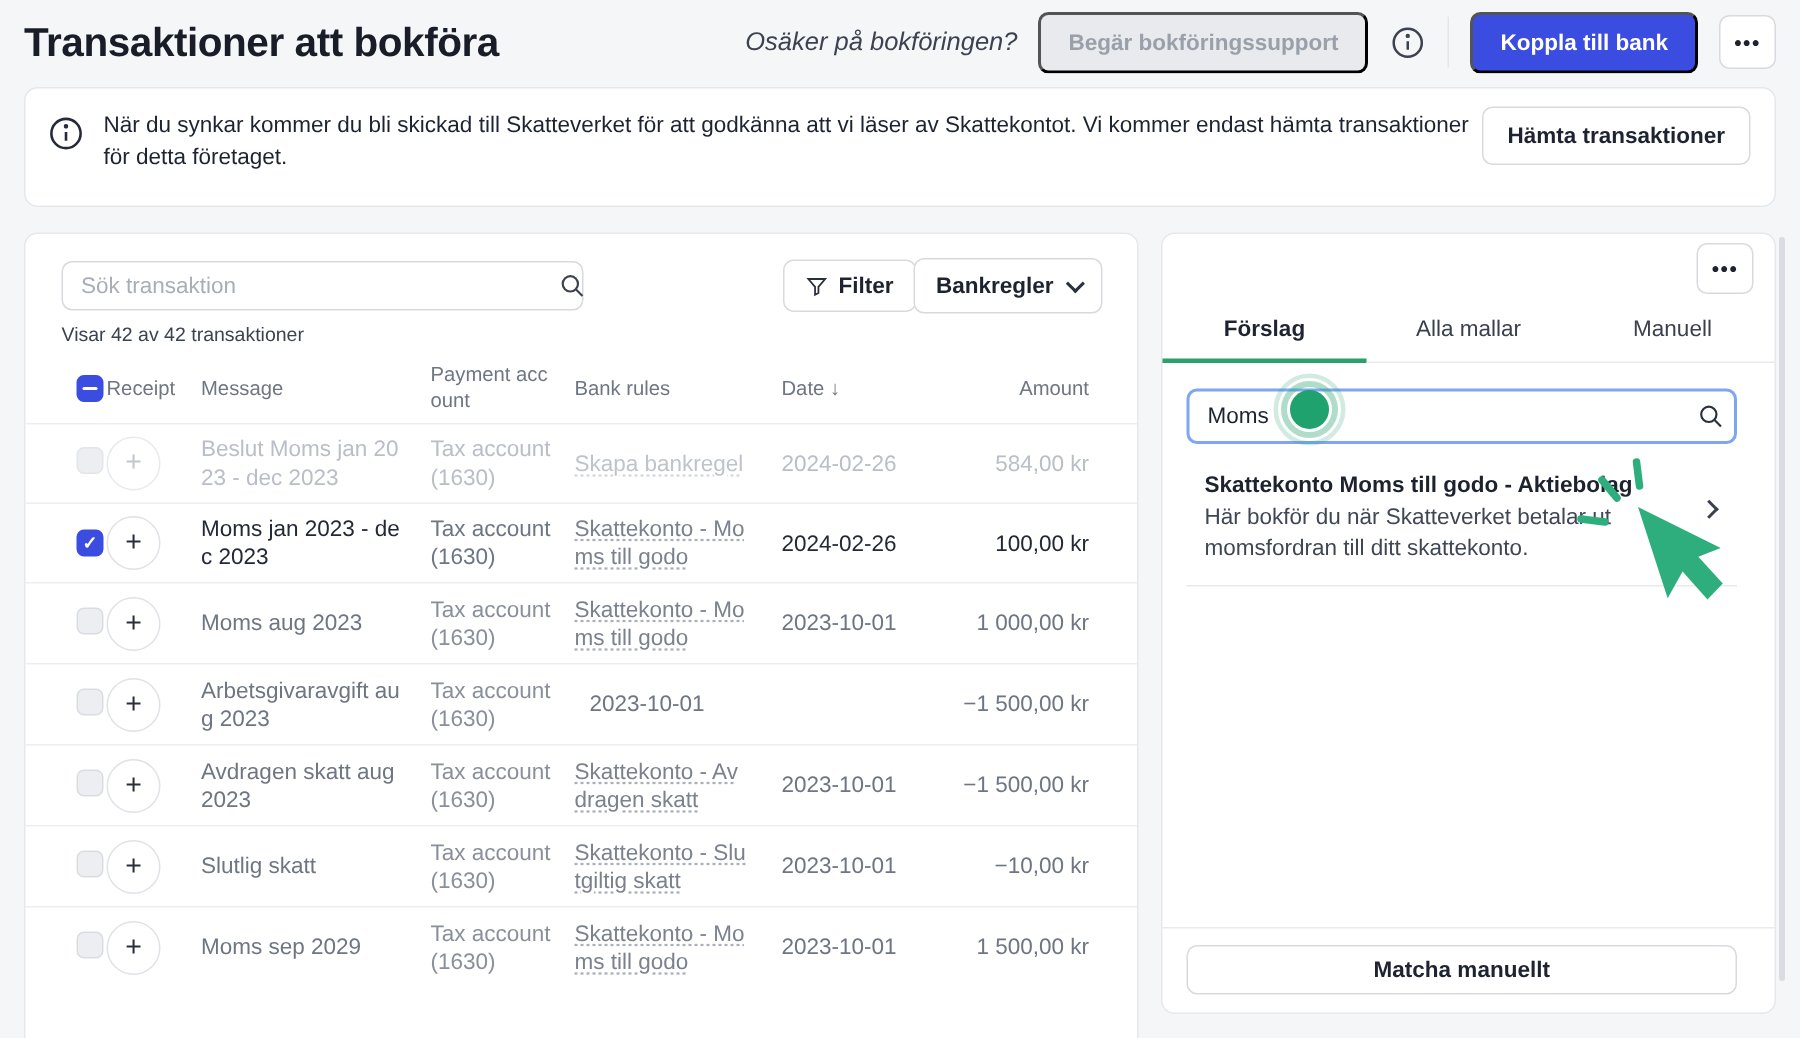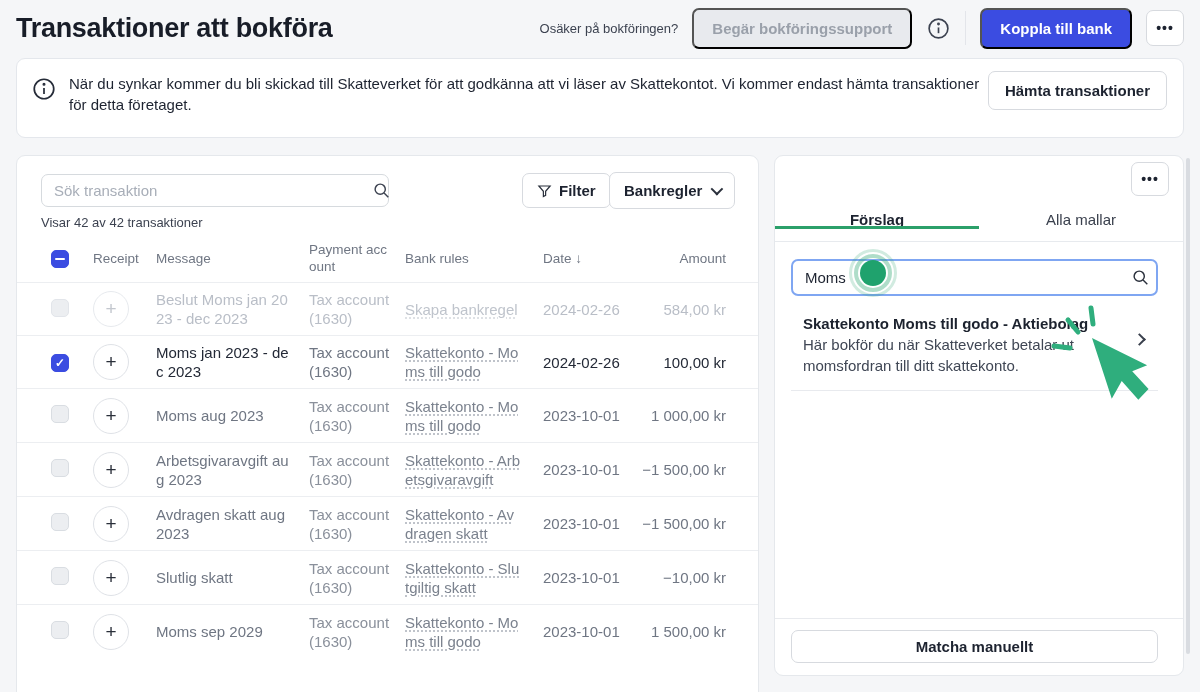--- a/index.html
+++ b/index.html
@@ -4,21 +4,21 @@
 <style>
   * { margin:0; padding:0; box-sizing:border-box; }
   html,body { width:1200px; height:692px; overflow:hidden; }
   body { font-family:"Liberation Sans", sans-serif; background:#f5f6f8; color:#1d2330; position:relative; }
   .page { position:absolute; inset:0; }
 
   
   .top-header { position:absolute; left:16px; right:16px; top:0; height:56px; display:flex; align-items:center; }
   .page-title { font-size:27px; font-weight:700; letter-spacing:-0.3px; color:#181d28; }
   .header-right { margin-left:auto; display:flex; align-items:center; gap:14px; }
-  .help-text { font-size:13px; color:#3c4250; }
+  .help-text { font-size:17px; color:#3c4250;font-style:italic; }
   .btn { border-radius:7px; font-size:15px; font-weight:700; display:inline-flex; align-items:center; justify-content:center; cursor:pointer; }
   .btn-disabled { background:#e8eaee; color:#9aa0aa; padding:10px 18px; }
   .btn-primary { background:#3b4ce1; color:#fff; padding:10px 18px; }
   .btn-outline { background:#fff; border:1px solid #d7dadf; color:#1d2330; }
   .icon-info { width:25px; height:25px; color:#3c4250; display:inline-flex; }
   .v-divider { width:1px; height:34px; background:#e3e5ea; }
   .btn-more { width:38px; height:36px; font-size:14px; letter-spacing:1px; font-weight:700; }
 
   
   .banner { position:absolute; left:16px; width:1168px; top:58px; height:80px; background:#fff; border:1px solid #e4e7ec; border-radius:9px; display:flex; padding:14px 16px 12px 14px; }
@@ -36,21 +36,21 @@
   .lp-filter { position:absolute; left:505px; top:17px; height:35px; padding:0 14px; gap:7px; }
   .lp-bankrules { position:absolute; left:592px; top:16px; height:37px; padding:0 14px; gap:9px;text-align:right; }
   .chev-down { width:9px; height:9px; border-right:2px solid #2a303c; border-bottom:2px solid #2a303c; transform:rotate(45deg) translateY(-2px); }
   .lp-count { position:absolute; left:24px; top:59px; font-size:13px; font-weight:500; color:#3c4250; }
 
   
   .t-head, .t-row { display:flex; align-items:center; }
   .t-head { height:48px; font-size:13.5px; color:#6f7683; }
   .t-row { min-height:52px; border-top:1px solid #eceef1; padding:7px 0; font-size:15px; }
   .c-cb   { margin-left:34px; width:20px; flex:0 0 auto; }
-  .c-rcpt { margin-left:22px; width:36px; flex:0 0 auto; }
+  .c-rcpt { width:36px; flex:0 0 auto; }
   .c-msg  { margin-left:27px; width:135px; flex:0 0 auto; }
   .c-acct { margin-left:18px; width:84px;  flex:0 0 auto; }
   .c-rule { margin-left:12px; width:116px; flex:0 0 auto; }
   .c-date { margin-left:22px; width:86px;  flex:0 0 auto; }
   .c-amt  { flex:1; text-align:right; padding-right:32px; }
   .wrap2 { word-break:break-all; line-height:19px; }
   .cb { width:18px; height:18px; border-radius:5px; background:#eceef1; border:1px solid #d9dde2; display:inline-flex; align-items:center; justify-content:center; }
   .cb.checked { background:#3b4ce1; border-color:#3b4ce1; color:#fff; font-size:12px; font-weight:700; }
   .cb.mixed { background:#3b4ce1; border-color:#3b4ce1; }
   .cb.mixed::after { content:""; width:10px; height:2.5px; border-radius:2px; background:#fff; }
@@ -64,21 +64,21 @@
   .t-row.dim .cell-msg, .t-row.dim .cell-acct, .t-row.dim .cell-date, .t-row.dim .cell-amt { color:#b9bec7; }
   .t-row.dim .cell-rule { color:#bfc4cc; text-decoration-color:#d3d7dd; }
   .t-row.dim .rcpt-circle { border-color:#e7eaee; color:#c3c7ce; }
   .t-row.dim .cb { background:#eceef1; border-color:#e2e5ea; }
   .match-strip { margin:8px 24px; height:32px; background:#f3f4f6; border-radius:4px; display:flex; align-items:center; padding-left:16px; font-style:italic; font-size:14.5px; color:#2a303c; }
   .match-strip b { font-weight:700; margin-left:4px; }
 
   
   .right-panel { position:absolute; left:774px; top:155px; width:410px; height:521px; background:#fff; border:1px solid #e5e8ec; border-radius:9px; }
   .rp-more { position:absolute; top:6px; right:14px; }
-  .rp-tabs { position:absolute; top:42px; left:0; right:0; height:44px; display:flex; border-bottom:1px solid #e7eaee;align-items:center; }
+  .rp-tabs { position:absolute; top:42px; left:0; right:0; height:44px; display:flex; border-bottom:1px solid #e7eaee; }
   .rp-tab { flex:1; display:flex; align-items:center; justify-content:center; font-size:15px; color:#3a404d; cursor:pointer; position:relative; }
   .rp-tab.active { font-weight:700; color:#1d2330; }
   .rp-tab.active::after { content:""; position:absolute; left:0; right:0; bottom:-1px; height:3px; background:#2ba06a; }
   .rp-search { position:absolute; left:16px; top:103px; width:367px; height:37px; border:2px solid #7fa6f2; border-radius:7px; padding:0 36px 0 12px; font-size:15px; color:#1d2330; font-family:inherit; background:#fff; }
   .rp-search-icon { position:absolute; left:357px; top:113px; width:17px; height:17px; color:#2a303c; }
   .suggestion { position:absolute; left:16px; top:145px; width:367px; padding:12px 30px 14px 12px; border-bottom:1px solid #e8eaee; cursor:pointer; }
   .sg-title { font-size:15px; font-weight:700; color:#1c222e; line-height:21px; }
   .sg-desc { font-size:15px; color:#3f4654; line-height:21px; }
   .sg-chevron { position:absolute; right:14px; top:34px; width:9px; height:9px; border-top:2px solid #3a404d; border-right:2px solid #3a404d; transform:rotate(45deg); }
   .rp-footer-line { position:absolute; left:0; right:0; top:462px; border-top:1px solid #e8eaee; }
@@ -200,21 +200,20 @@
       <span class="c-amt cell-amt">1 000,00 kr</span>
     </div>
 
     <div class="t-row" style="min-height:54px">
       <span class="c-cb"><span class="cb"></span></span>
       <span class="c-rcpt">
           <span class="rcpt-circle">+</span>
         </span>
       <span class="c-msg wrap2 cell-msg">Arbetsgivaravgift aug 2023</span>
       <span class="c-acct wrap2 cell-acct">Tax account (1630)</span>
-      <span class="c-rule wrap2 cell-rule">Skattekonto - Arbetsgivaravgift</span>
       <span class="c-date cell-date">2023-10-01</span>
       <span class="c-amt cell-amt">−1 500,00 kr</span>
     </div>
 
     <div class="t-row" style="min-height:54px">
       <span class="c-cb"><span class="cb"></span></span>
       <span class="c-rcpt">
           <span class="rcpt-circle">+</span>
         </span>
       <span class="c-msg wrap2 cell-msg">Avdragen skatt aug 2023</span>
@@ -248,20 +247,21 @@
       <span class="c-amt cell-amt">1 500,00 kr</span>
     </div>
   </div>
 
   <div class="right-panel">
     <button class="btn btn-outline btn-more rp-more" style="height:34px">•••</button>
 
     <div class="rp-tabs">
       <div class="rp-tab active">Förslag</div>
       <div class="rp-tab">Alla mallar</div>
+      <div class="rp-tab">Manuell</div>
     </div>
 
     <input class="rp-search" value="Moms" style="">
     <span class="rp-search-icon">
       <svg viewBox="0 0 20 20" fill="none" stroke="currentColor" stroke-width="1.7">
           <circle cx="8.5" cy="8.5" r="6"></circle>
           <line x1="13" y1="13" x2="18" y2="18"></line>
         </svg>
     </span>
 

